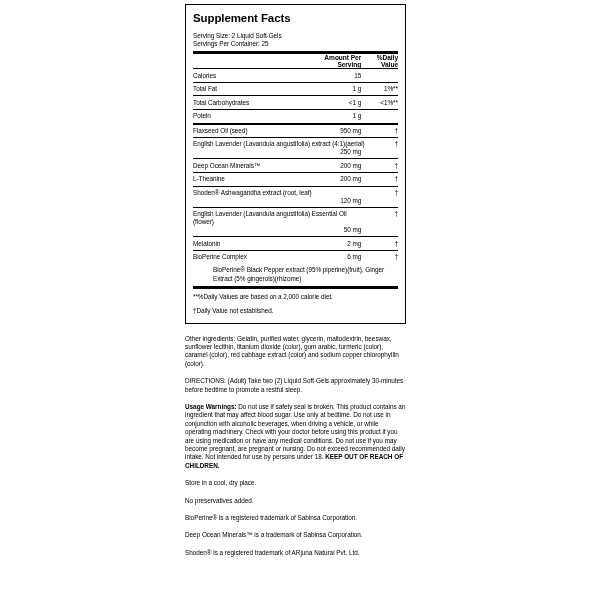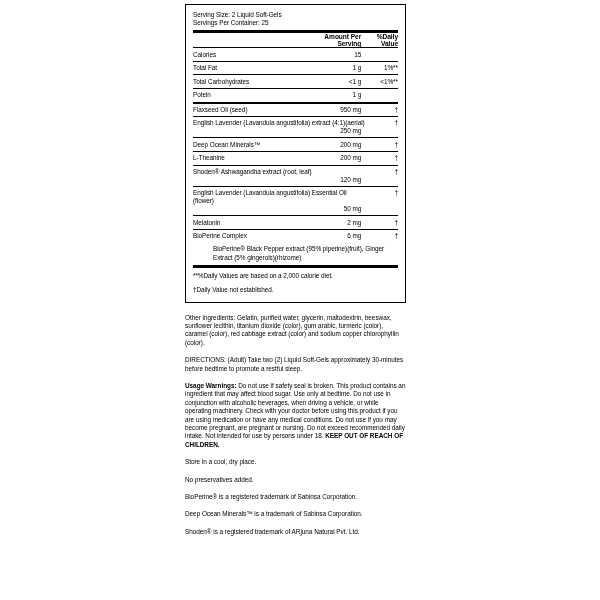--- a/index.html
+++ b/index.html
@@ -133,20 +133,21 @@
   p.para b { font-weight: bold; }
 </style>
 </head>
 <body>
 
 <div id="page">
   <div id="content">
 
     <div class="panel">
 
+      <div class="panel-title">Supplement Facts</div>
 
       <div class="serving-line">Serving Size: 2 Liquid Soft-Gels</div>
       <div class="serving-line">Servings Per Container: 25</div>
 
       <div class="rule-thick"></div>
 
       <table class="facts">
         <colgroup>
           <col class="col-name">
             <col class="col-amt">

